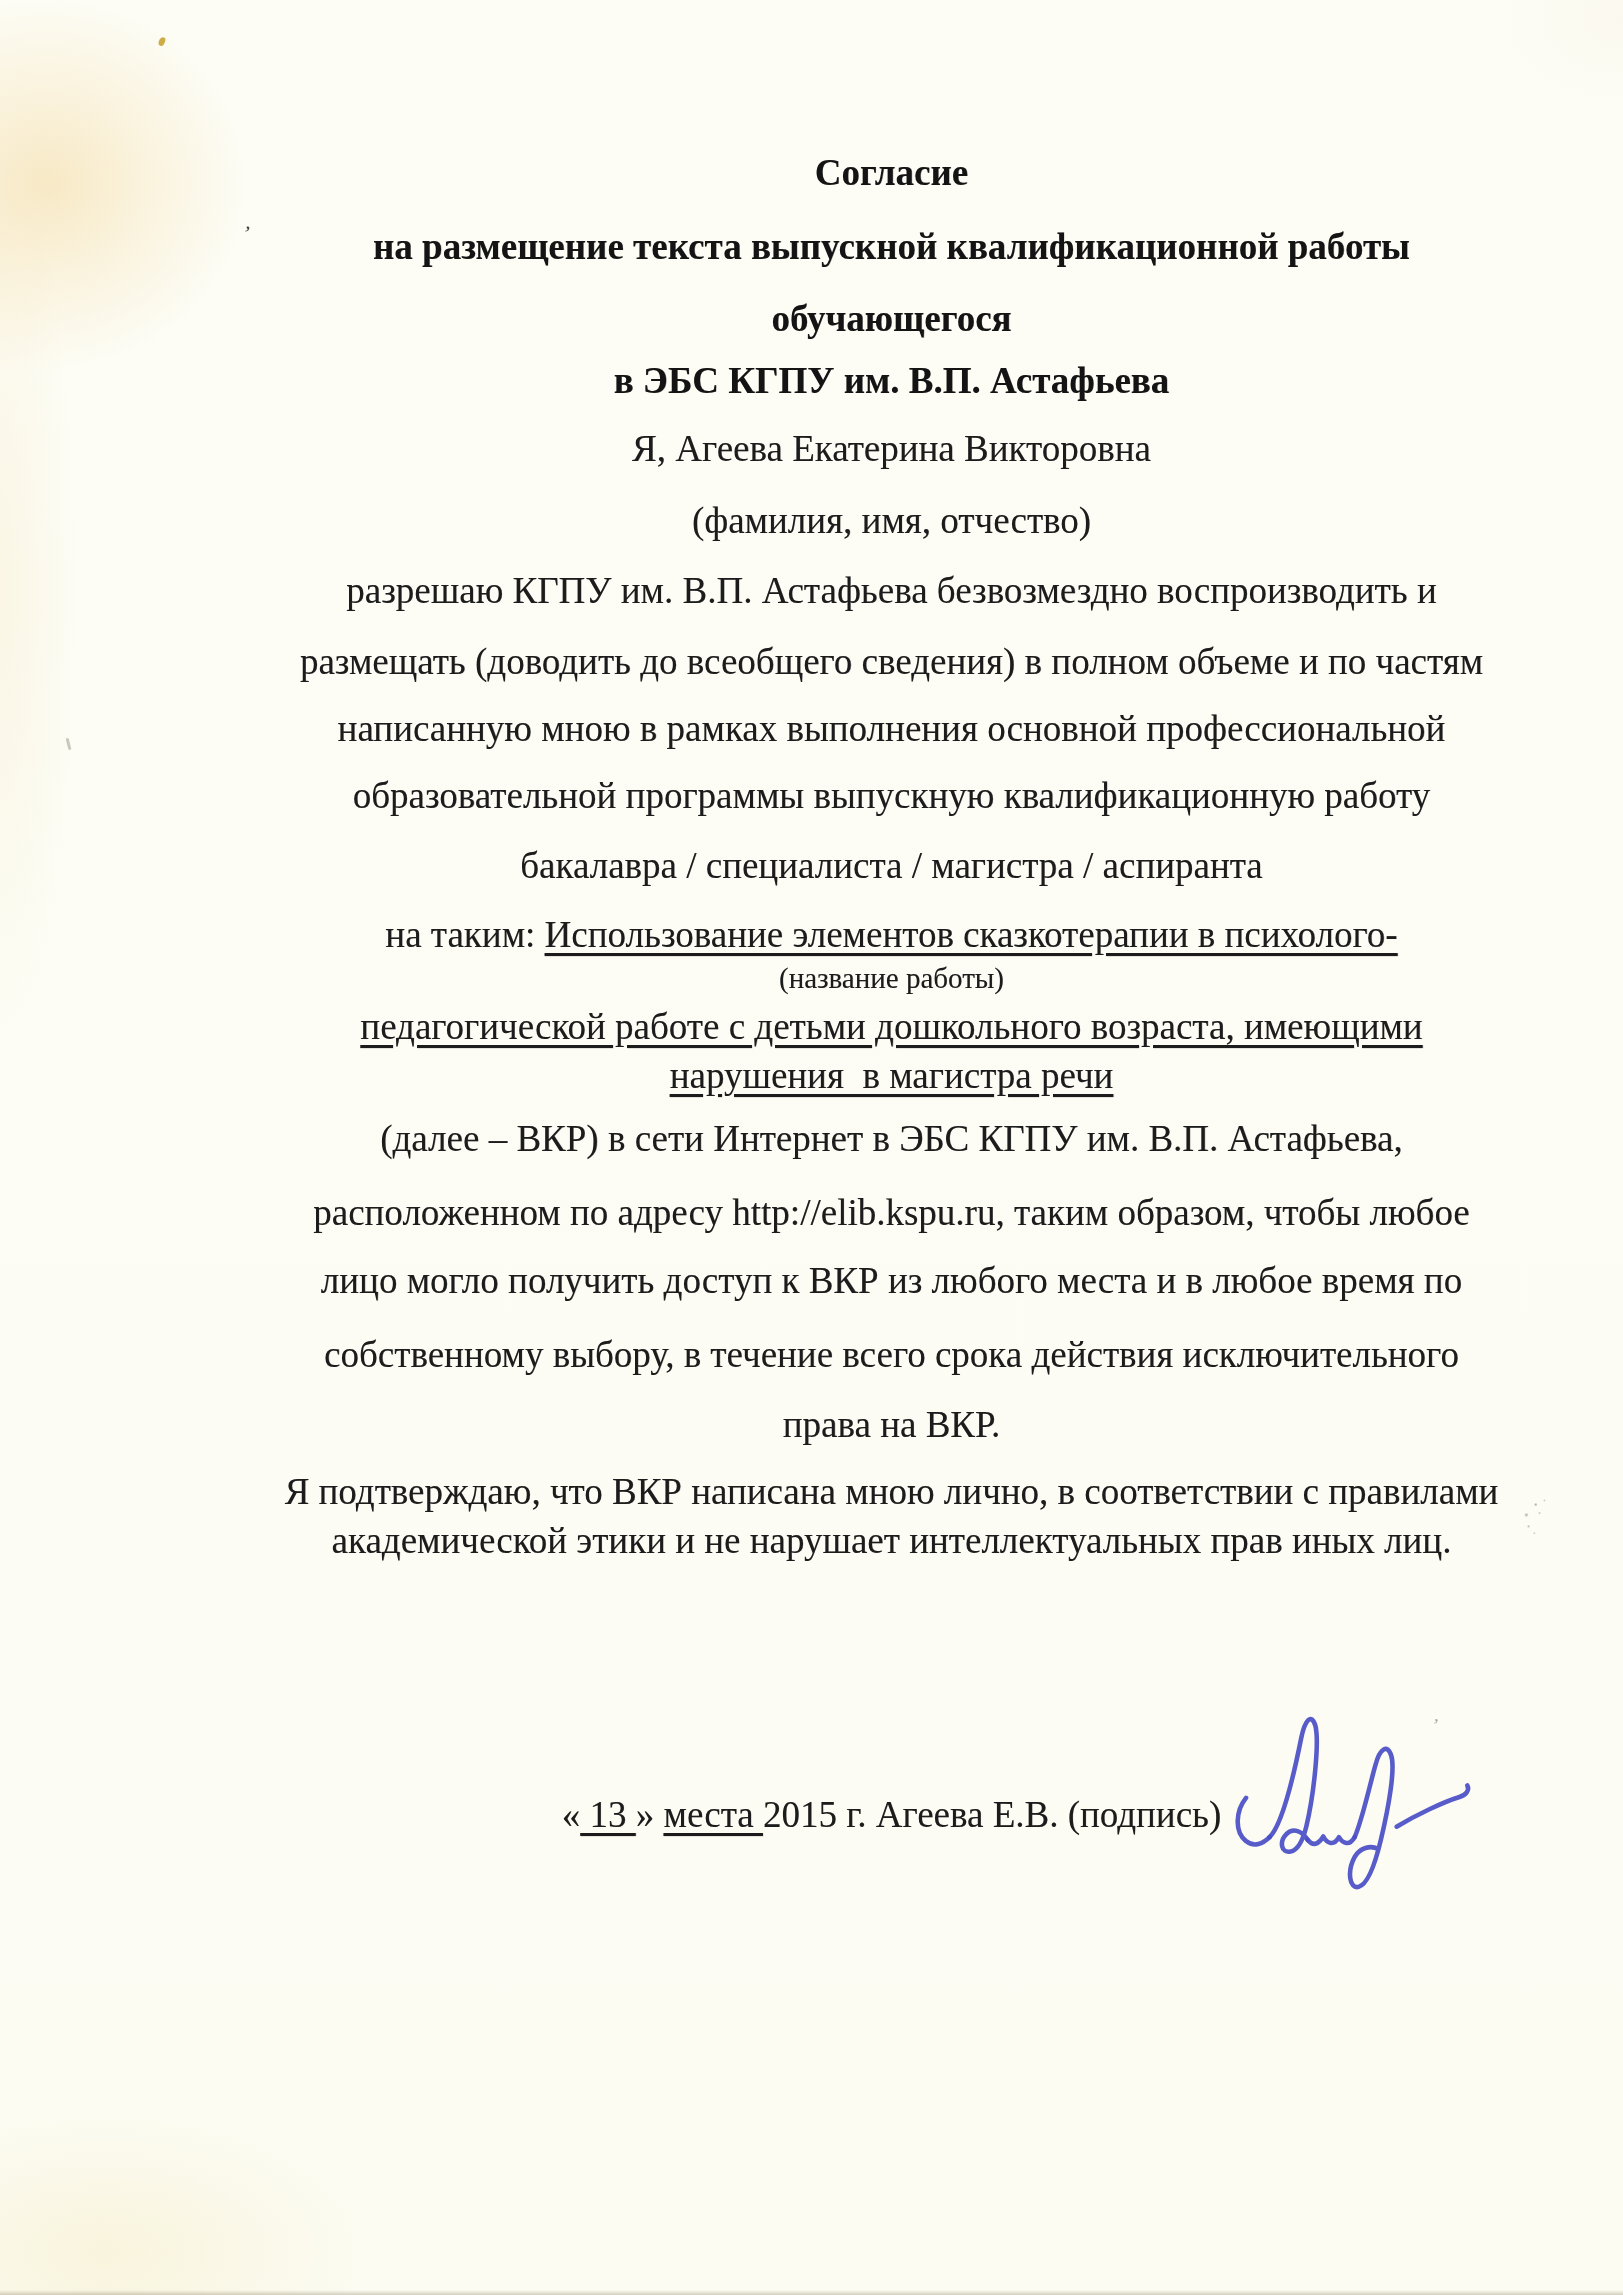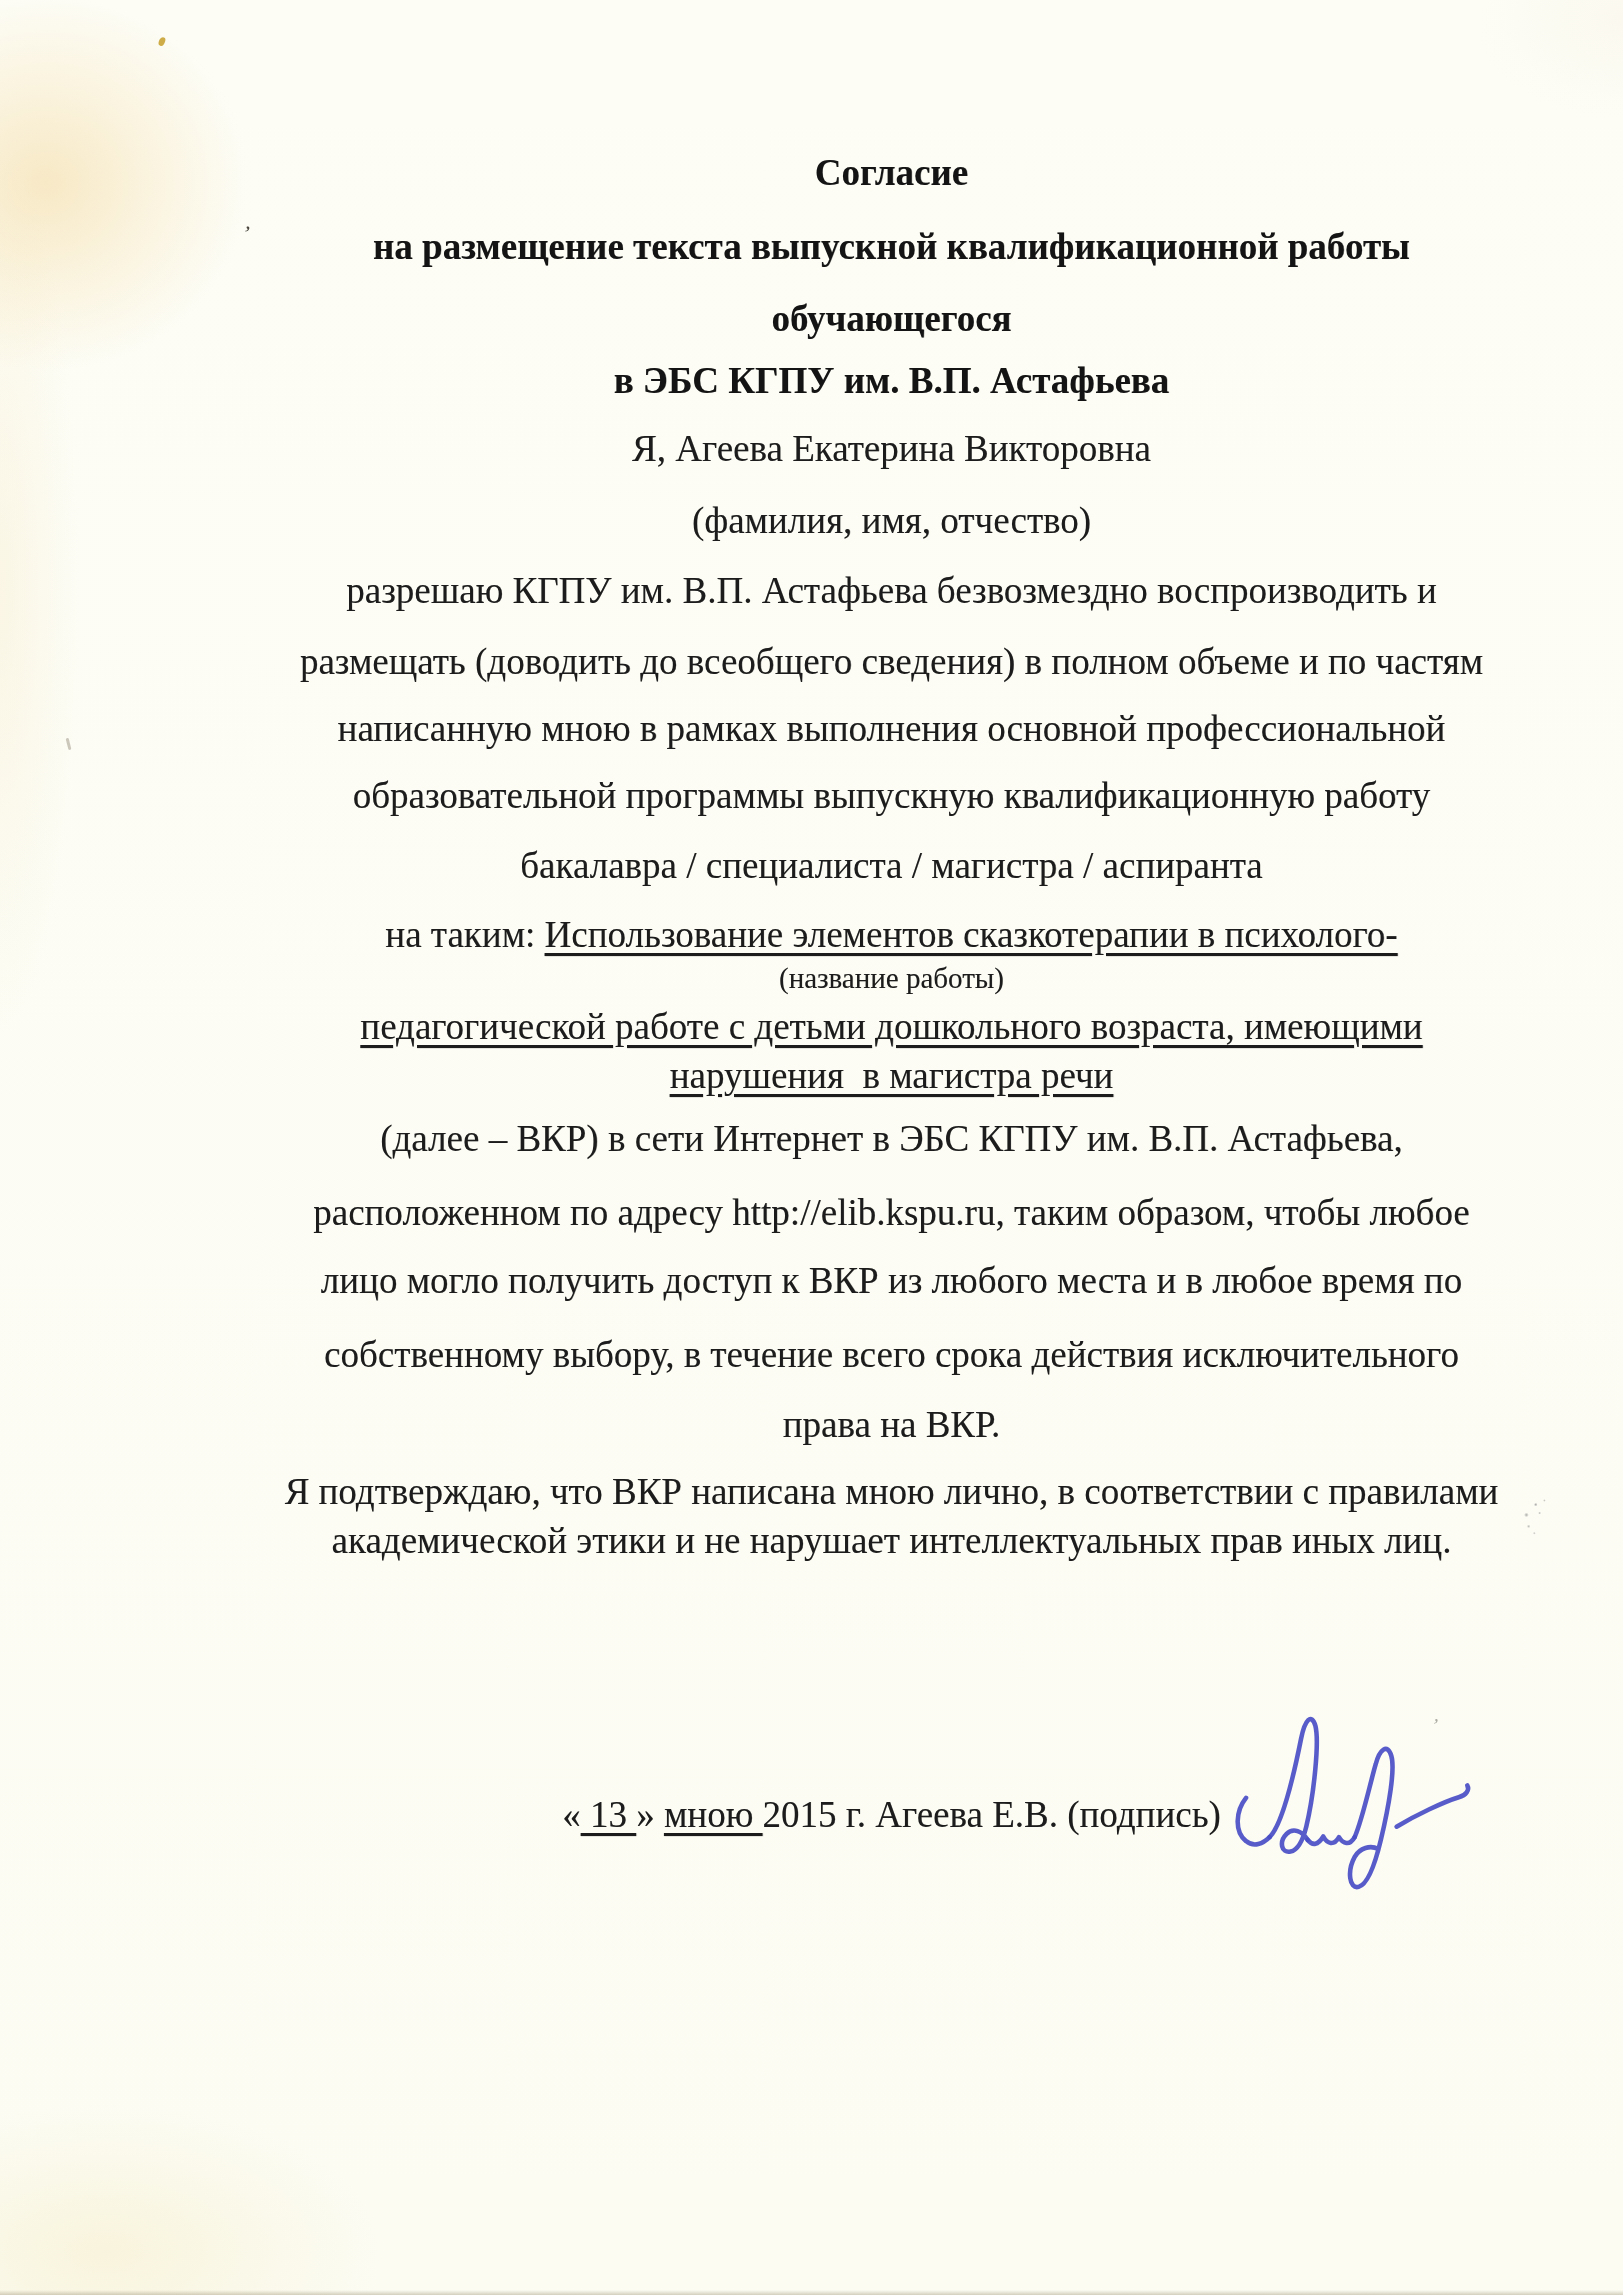--- a/index.html
+++ b/index.html
@@ -117,21 +117,21 @@
 
   <div class="line" style="top:1117px">(далее – ВКР) в сети Интернет в ЭБС КГПУ им. В.П. Астафьева,</div>
   <div class="line" style="top:1191px">расположенном по адресу http://elib.kspu.ru, таким образом, чтобы любое</div>
   <div class="line" style="top:1259px">лицо могло получить доступ к ВКР из любого места и в любое время по</div>
   <div class="line" style="top:1333px">собственному выбору, в течение всего срока действия исключительного</div>
   <div class="line" style="top:1403px">права на ВКР.</div>
 
   <div class="line" style="top:1470px">Я подтверждаю, что ВКР написана мною лично, в соответствии с правилами</div>
   <div class="line" style="top:1519px">академической этики и не нарушает интеллектуальных прав иных лиц.</div>
 
-  <div class="line" style="top:1793px"><span>«</span><span class="u"> 13 </span><span>»</span><span> </span><span class="u">мною </span><span>2015 г. Агеева Е.В. (подпись)</span></div>
+  <div class="line" style="top:1793px"><span>«</span><span class="u"> 13 </span><span>»</span><span> </span><span class="u">места </span><span>2015 г. Агеева Е.В. (подпись)</span></div>
 
   <svg class="signature-svg" viewBox="0 0 440 330" aria-hidden="true">
     <g stroke="#4a4ec6">
       <path d="M 52,148 C 36,168 34,200 52,214 C 64,224 78,218 88,208"></path>
       <path d="M 88,208 C 106,190 124,118 136,58 C 142,28 152,18 158,38 C 164,62 156,142 144,192 C 138,216 130,228 120,230 C 106,233 102,215 114,203 C 124,193 138,199 146,212"></path>
       <path d="M 146,212 C 154,222 162,220 170,207 C 176,218 186,222 194,208 C 200,218 210,222 218,208"></path>
       <path d="M 218,208 C 230,180 240,132 250,97 C 256,74 268,64 274,84 C 280,104 270,162 258,212 C 249,250 238,280 224,284 C 210,288 206,260 218,238 C 226,224 242,220 254,226"></path>
       <path d="M 282,192 C 312,174 354,154 377,147 C 388,144 394,136 390,129"></path>
     </g>
   </svg>

